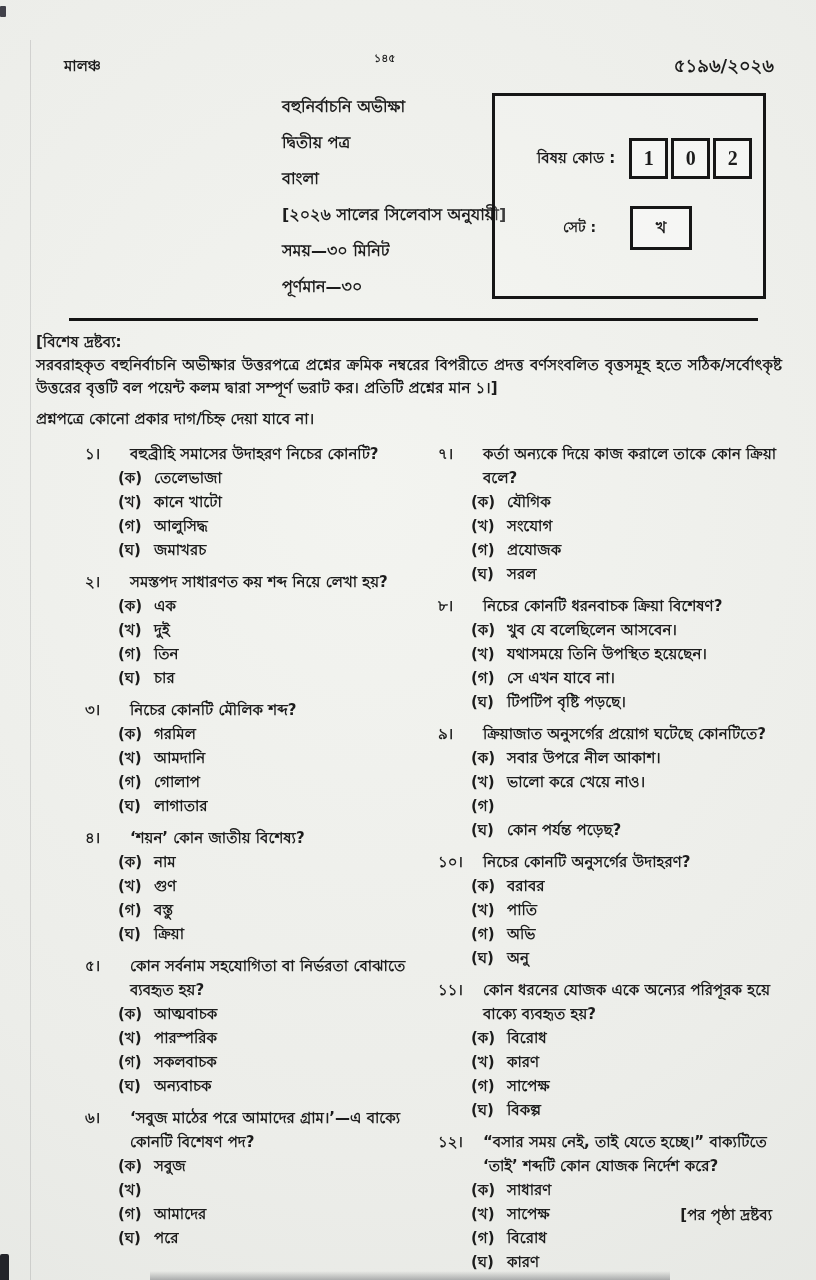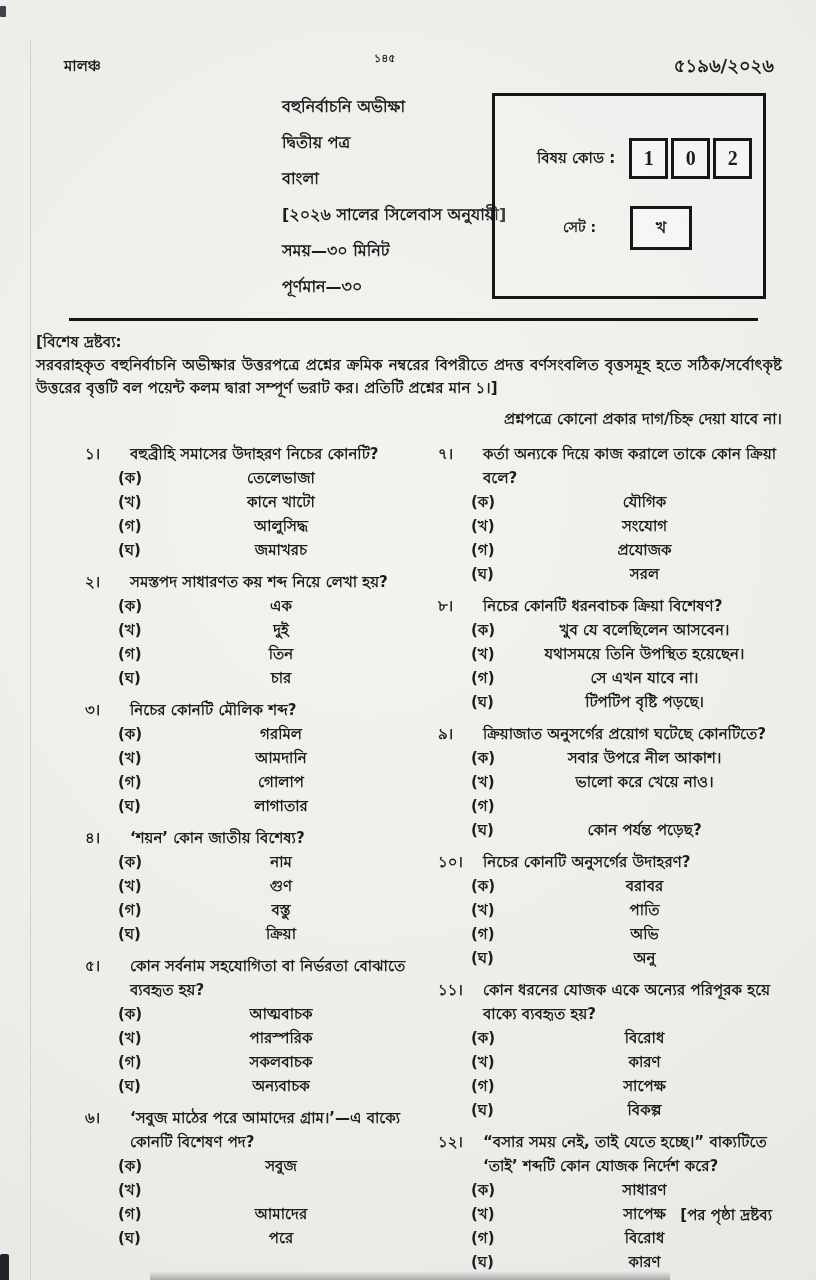--- a/index.html
+++ b/index.html
@@ -40,33 +40,33 @@
     display:flex; align-items:center; justify-content:center; font-weight:700; font-size:16px; background:rgba(255,255,255,.35); }
 
   
   .rule { position:absolute; top:318px; left:69px; right:58px; height:3px; background:#141414; }
 
   
   .main { position:absolute; top:331px; left:36px; right:34px; font-size:15px; font-weight:600; }
   .notice { display:flex; line-height:23px;flex-direction:column; }
   .notice-label { font-weight:700; white-space:nowrap; margin-right:8px; }
   .notice-text { flex:1; text-align:justify; }
-  .warning { margin-top:7px; text-align:right; font-weight:700; line-height:24px; }
+  .warning { margin-top:7px; text-align:left; font-weight:700; line-height:24px; }
 
   .qgrid { display:flex; margin-top:11px; }
   .qcol { box-sizing:border-box; }
   .qcol-left  { width:372px; padding-left:49px; }
   .qcol-right { flex:1; padding-left:30px; }
 
   .q { position:relative; padding-left:45px; margin-bottom:8px; line-height:24px; }
   .qnum { position:absolute; left:0; top:0; width:42px; }
   .qtext { }
   .opt { display:flex; margin-left:-12px; }
   .optlab { width:36px; flex-shrink:0; }
-  .opttext { flex:1;text-align:center; }
+  .opttext { flex:1; }
 
   .footer { position:absolute; right:44px; bottom:52px; font-weight:700; font-size:15px; }
 </style>
 </head>
 <body>
 
 <div class="page">
 
   <div class="edge-line"></div>
   <div class="blot-top"></div>

